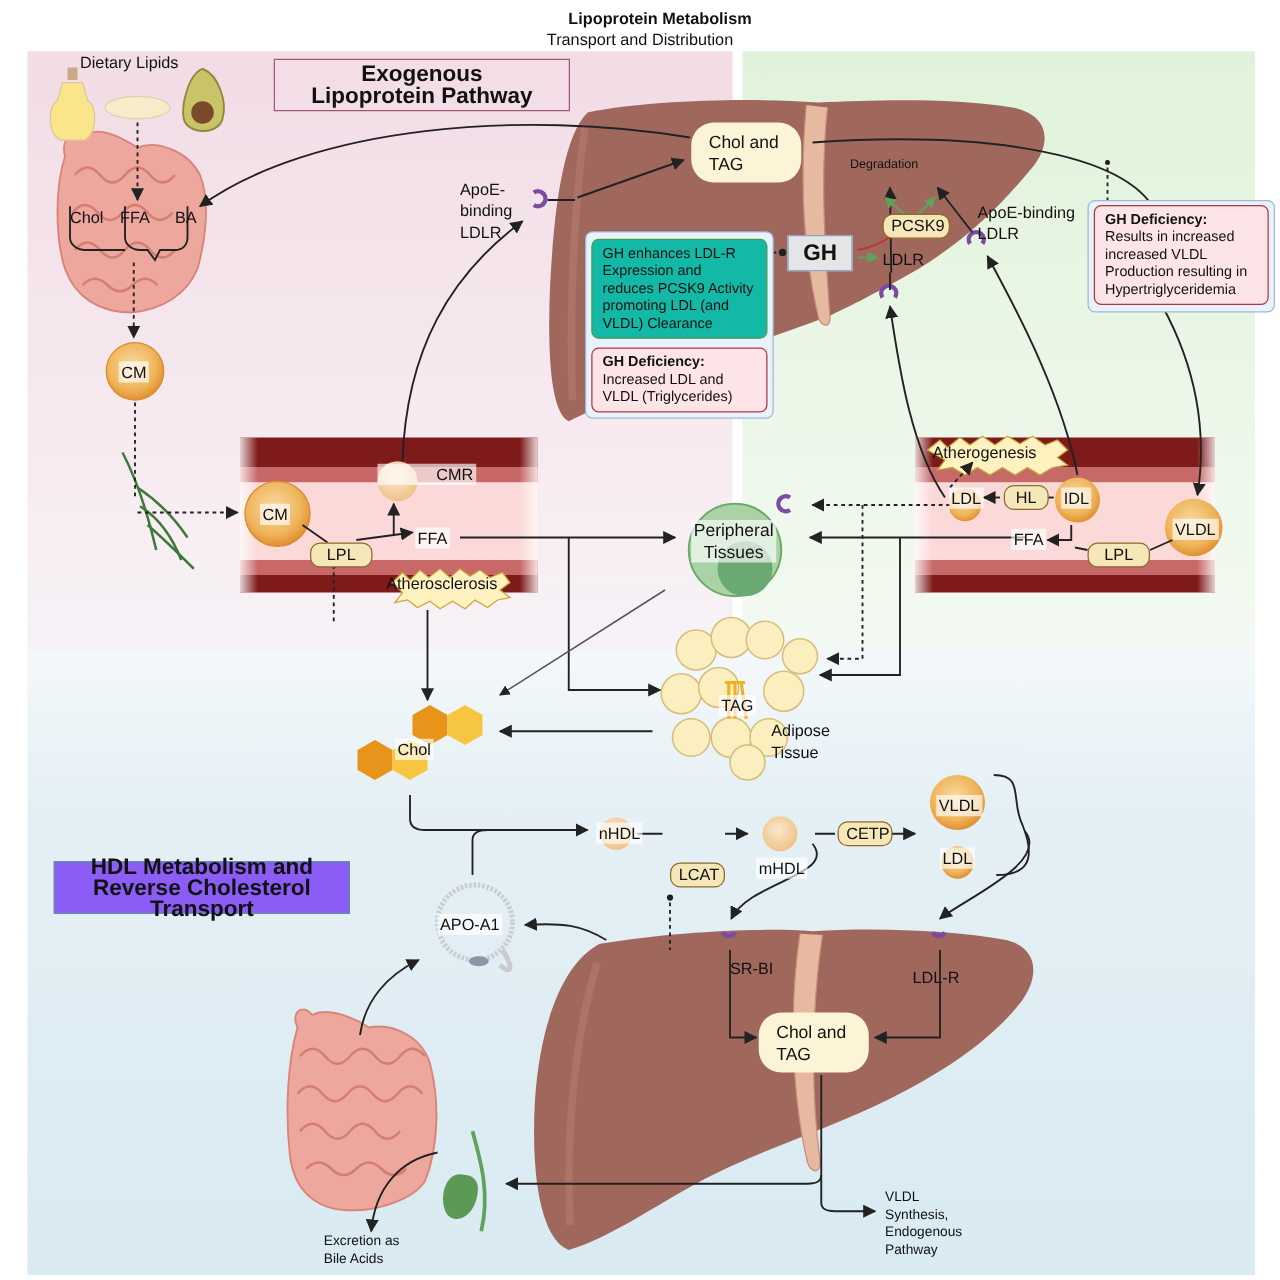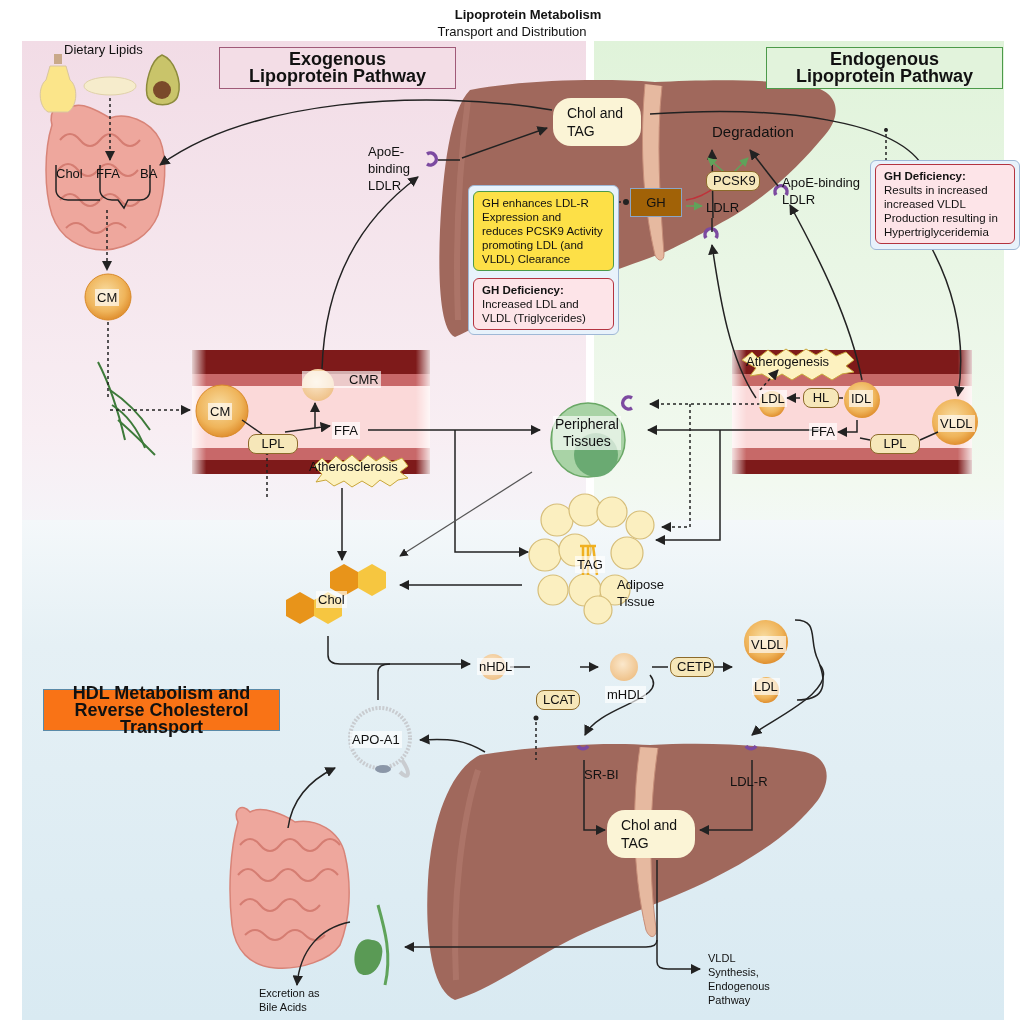--- a/index.html
+++ b/index.html
@@ -8,24 +8,24 @@
   .lbl { position:absolute; font-size:13px; line-height:17px; color:#111; white-space:nowrap; }
   .lbl.small { font-size:11px; line-height:14px; }
   .lbl.center { text-align:center; }
   .title { position:absolute; left:0; width:1024px; text-align:center; top:6px; }
   .title .t1 { font-weight:bold; font-size:13px; line-height:17px;margin-left:32px; }
   .title .t2 { font-size:13px; line-height:17px; }
   .section-box { position:absolute; font-weight:bold; font-size:18px; line-height:17px; text-align:center; display:flex; align-items:center; justify-content:center; box-sizing:border-box; }
   .pill { position:absolute; background:#f6e7b9; border:1.5px solid #8c6a2a; border-radius:8px; font-size:13px; line-height:16px; padding:1px 6px; box-sizing:border-box; text-align:center; }
   .cream-box { position:absolute; background:#fbf4d6; border-radius:18px; font-size:14px; line-height:18px; padding:6px 14px; box-sizing:border-box; }
   .info-outer { position:absolute; background:#e8f2fb; border:1.5px solid #9fb8d6; border-radius:6px; box-sizing:border-box; }
-  .info-green { position:absolute; background:#fde047; border:1.5px solid #4c9a4a; border-radius:6px; font-size:11.5px; line-height:14px; padding:4px 8px; box-sizing:border-box; }
+  .info-green { position:absolute; background:#14b8a6; border:1.5px solid #4c9a4a; border-radius:6px; font-size:11.5px; line-height:14px; padding:4px 8px; box-sizing:border-box; }
   .info-red { position:absolute; background:#fde4e8; border:1.5px solid #b4333f; border-radius:6px; font-size:11.5px; line-height:14px; padding:4px 8px; box-sizing:border-box; }
   .info-red b { display:block; }
-  .gh-box { position:absolute; background:#a16207; border:1.5px solid #8aa6c8; font-weight:normal; font-size:13px; display:flex; align-items:center; justify-content:center; box-sizing:border-box; }
+  .gh-box { position:absolute; background:#e5e5e5; border:1.5px solid #8aa6c8; font-weight:bold; font-size:18px; display:flex; align-items:center; justify-content:center; box-sizing:border-box; }
   .tag-bg { background:rgba(255,255,255,0.65); padding:0 2px; }
 </style>
 </head>
 <body>
 
 <div id="stage">
 
 <svg width="1024" height="1024" viewBox="0 0 1024 1024" style="position:absolute;left:0;top:0;">
   <defs>
     <linearGradient id="pinkGrad" x1="0" y1="0" x2="0" y2="1">
@@ -263,24 +263,21 @@
 </svg>
 
 <div class="title">
   <div class="t1">Lipoprotein Metabolism</div>
   <div class="t2">Transport and Distribution</div>
 </div>
 
 <div class="section-box" style="left:219px;top:47px;width:237px;height:42px;border:1.5px solid #a05a78;background:#f3dde6;">
   <span style="width:200px;display:block;">Exogenous Lipoprotein Pathway</span>
 </div>
-<div class="section-box" style="left:766px;top:47px;width:237px;height:42px;border:1.5px solid #4c9a4a;background:#e2f3dc;">
-  <span style="width:200px;display:block;">Endogenous Lipoprotein Pathway</span>
-</div>
-<div class="section-box" style="left:43px;top:689px;width:237px;height:42px;border:1.5px solid #5a8aa8;background:#f97316;">
+<div class="section-box" style="left:43px;top:689px;width:237px;height:42px;border:1.5px solid #5a8aa8;background:#8b5cf6;">
   <span style="width:230px;display:block;">HDL Metabolism and Reverse Cholesterol Transport</span>
 </div>
 
 <div class="lbl" style="left:64px;top:41px;">Dietary Lipids</div>
 <div class="lbl" style="left:56px;top:165px;">Chol</div>
 <div class="lbl" style="left:96px;top:165px;">FFA</div>
 <div class="lbl" style="left:140px;top:165px;">BA</div>
 <div class="lbl tag-bg" style="left:95px;top:289px;">CM</div>
 <div class="lbl tag-bg" style="left:208px;top:403px;">CM</div>
 <div class="pill" style="left:248px;top:434px;width:50px;">LPL</div>
@@ -290,25 +287,25 @@
 <div class="lbl" style="left:368px;top:143px;">
   <div>ApoE-</div>
   <div>binding</div>
   <div>LDLR</div>
 </div>
 
 <div class="cream-box" style="left:553px;top:98px;width:88px;height:48px;">
   <div>Chol and</div>
   <div>TAG</div>
 </div>
-<div class="lbl" style="left:712px;top:123px;font-size:15px;">Degradation</div>
+<div class="lbl" style="left:680px;top:123px;font-size:10px;">Degradation</div>
 <div class="pill" style="left:706px;top:171px;width:54px;">PCSK9</div>
 <div class="lbl" style="left:706px;top:199px;">LDLR</div>
 <div class="gh-box" style="left:630px;top:188px;width:52px;height:29px;">GH</div>
-<div class="lbl" style="left:782px;top:174px;">
+<div class="lbl" style="left:782px;top:161px;">
   <div>ApoE-binding</div>
   <div>LDLR</div>
 </div>
 
 <div class="info-outer" style="left:468px;top:185px;width:151px;height:150px;"></div>
 <div class="info-green" style="left:473px;top:191px;width:141px;height:80px;">
   <div>GH enhances LDL-R</div>
   <div>Expression and</div>
   <div>reduces PCSK9 Activity</div>
   <div>promoting LDL (and</div>

